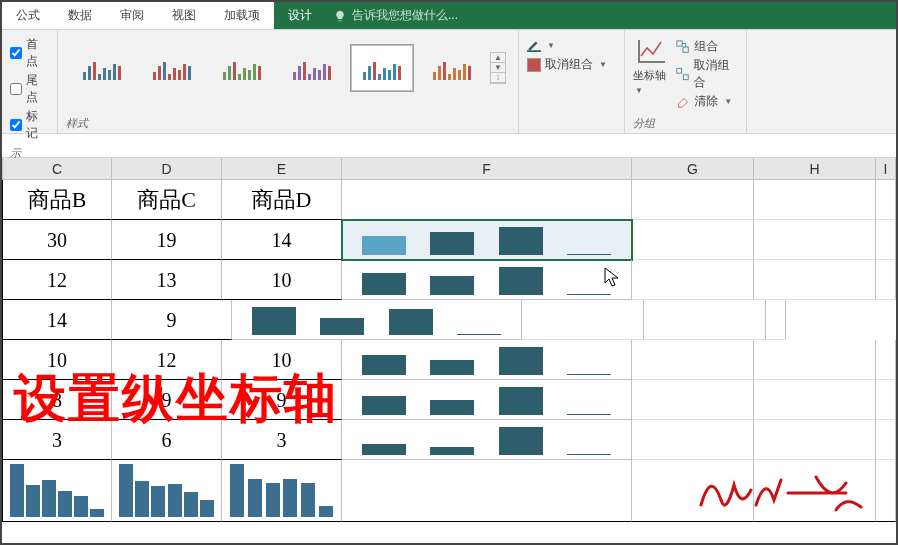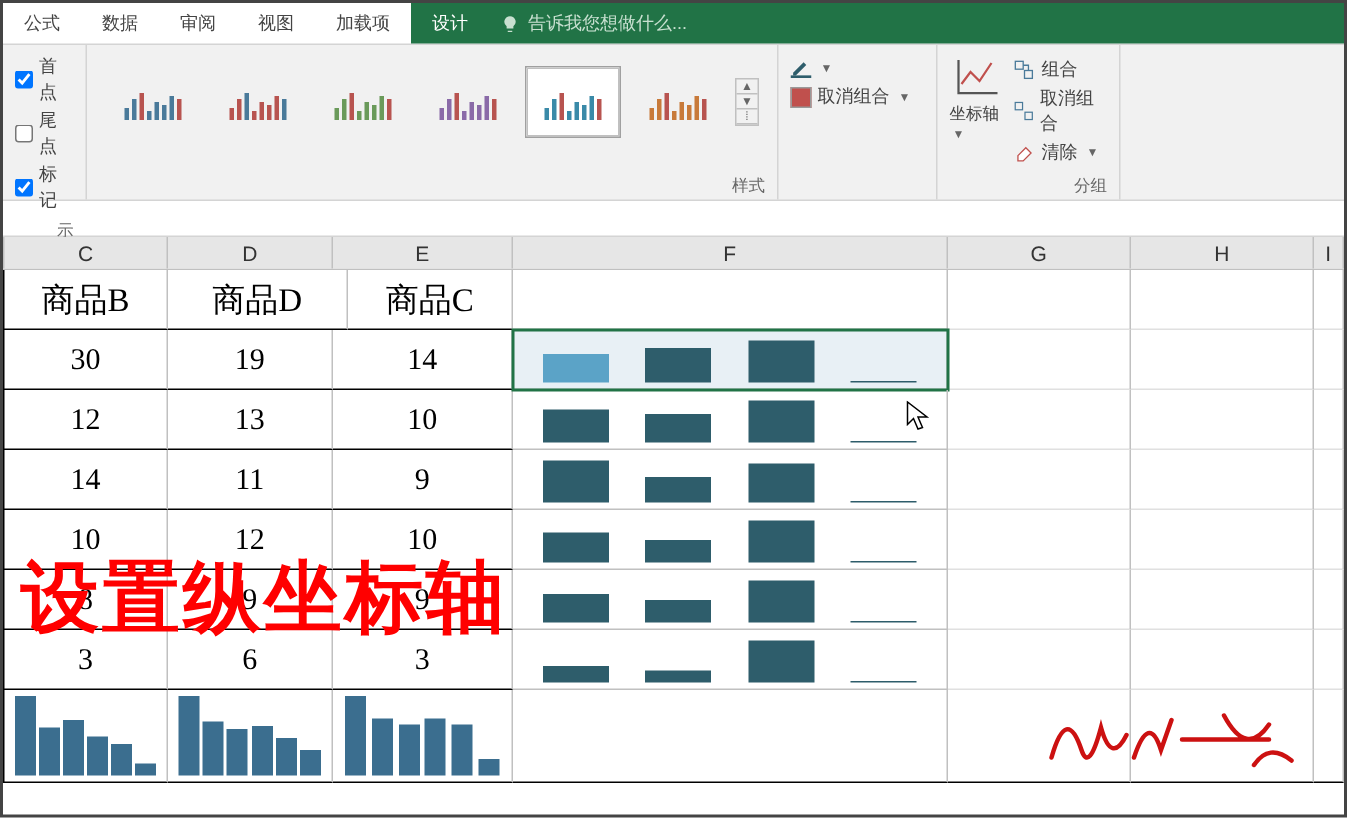--- a/index.html
+++ b/index.html
@@ -8,21 +8,21 @@
   
   .ribbon-tabs { height: 28px; background: #fff; display: flex; align-items: stretch; border-bottom: 1px solid #d4d4d4; }
   .tab { padding: 0 14px; font-size: 12px; color: #444; display: flex; align-items: center; cursor: pointer; }
   .tab.active { background: #217346; color: #fff; }
   .tell-me { flex: 1; display: flex; align-items: center; background: #217346; color: #c8e0d0; font-size: 12px; padding-left: 8px; gap: 6px; }
   .lightbulb-icon { width: 12px; height: 12px; }
   
   
   .ribbon-body { height: 104px; background: #f1f1f1; border-bottom: 1px solid #d4d4d4; display: flex; }
   .rgroup { border-right: 1px solid #d4d4d4; display: flex; flex-direction: column; justify-content: space-between; padding: 4px 8px 2px; }
-  .rgroup .label { text-align: right; font-size: 11px; color: #666; padding-top: 2px; }
+  .rgroup .label { text-align: left; font-size: 11px; color: #666; padding-top: 2px; font-style: italic; }
   
   .show-group { width: 56px; }
   .check-row { display: flex; align-items: center; gap: 4px; font-size: 12px; color: #444; margin: 2px 0; }
   .check-row input { width: 12px; height: 12px; }
   
   .style-group { flex: 0 0 auto; }
   .style-strip { display: flex; gap: 6px; align-items: center; padding: 10px 4px; }
   .style-item { width: 64px; height: 48px; border: 1px solid transparent; display: flex; align-items: center; justify-content: center; cursor: pointer; }
   .style-item.selected { border: 1px solid #a0a0a0; background: #fff; box-shadow: inset 0 0 0 1px #c0c0c0; }
   .spk { display: flex; align-items: flex-end; gap: 2px; height: 24px; }
@@ -274,22 +274,22 @@
     <div class="d">D</div>
     <div class="e">E</div>
     <div class="f">F</div>
     <div class="g">G</div>
     <div class="h">H</div>
     <div class="i">I</div>
   </div>
   <div class="grid">
     <div class="row hdr">
       <div class="cell c">商品B</div>
+      <div class="cell d">商品C</div>
       <div class="cell e">商品D</div>
-      <div class="cell d">商品C</div>
       <div class="cell f"></div>
       <div class="cell g"></div>
       <div class="cell h"></div>
       <div class="cell i"></div>
     </div>
 
     <div class="row">
       <div class="cell c">30</div>
       <div class="cell d">19</div>
       <div class="cell e">14</div>
@@ -316,21 +316,20 @@
             <span class="bar" style="height:90%"></span>
             <span class="sp"></span>
         </div>
       </div>
       <div class="cell g"></div>
       <div class="cell h"></div>
       <div class="cell i"></div>
     </div>
     <div class="row">
       <div class="cell c">14</div>
-      <div class="cell d">11</div>
       <div class="cell e">9</div>
       <div class="cell f">
         <div class="spark-col">
           <span class="bar" style="height:90%"></span>
             <span class="bar" style="height:55%"></span>
             <span class="bar" style="height:85%"></span>
             <span class="sp"></span>
         </div>
       </div>
       <div class="cell g"></div>

